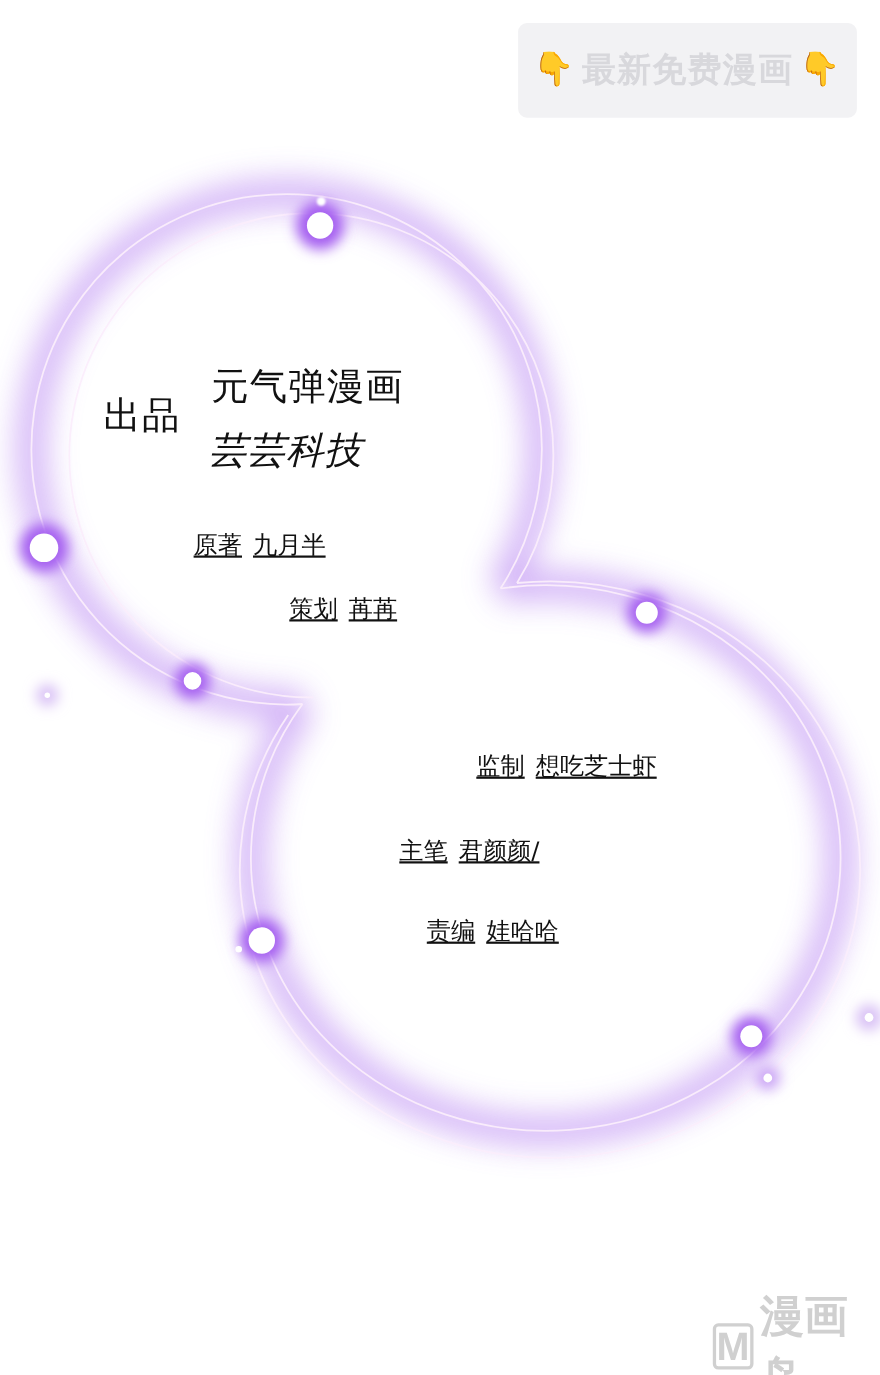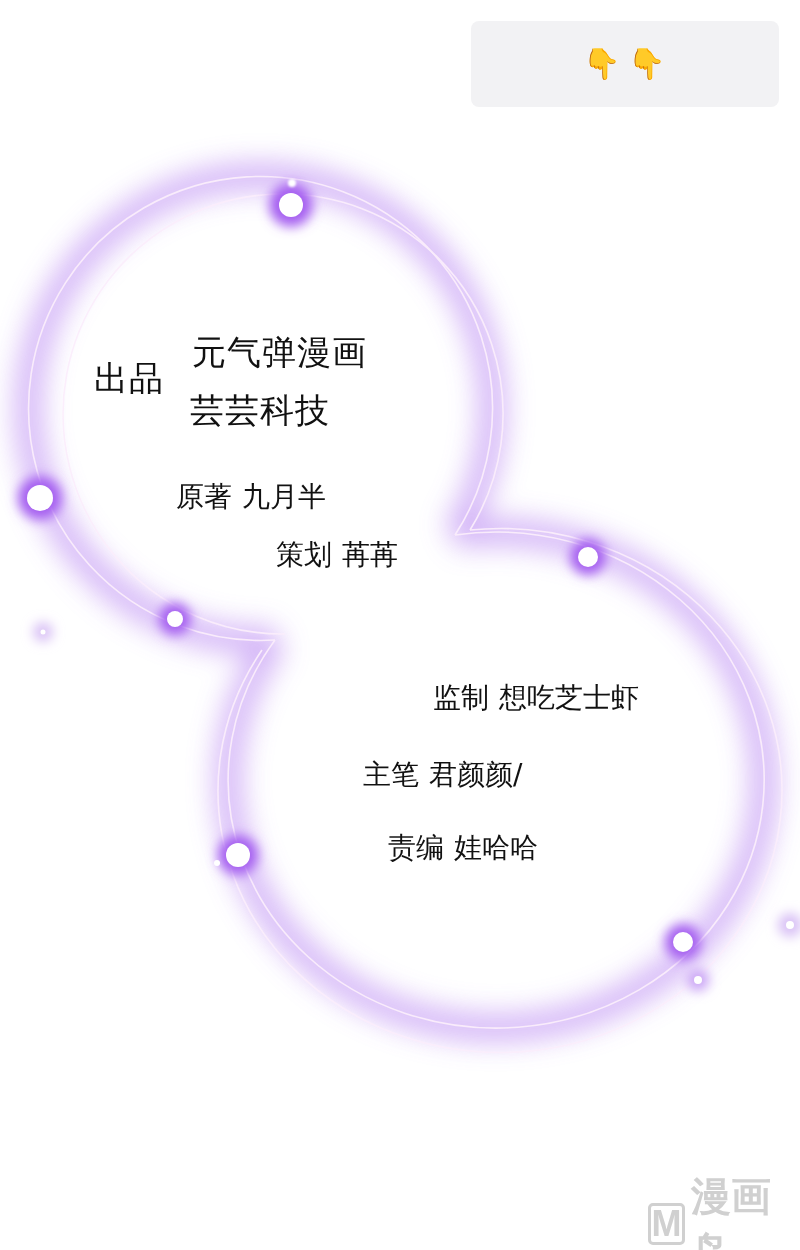--- a/index.html
+++ b/index.html
@@ -10,21 +10,21 @@
       left: 471px; top: 21px; width: 308px; height: 86px;
       background: #f2f2f4; border-radius: 8px;
       display: flex; flex-direction: column; align-items: center; justify-content: center;
       color: #d8d8dc;
     }
     .wm-row1 { display: flex; align-items: center; gap: 6px; font-size: 31px; font-weight: bold; letter-spacing: 1px; line-height: 36px; }
     .wm-row2 { font-size: 34px; font-weight: bold; line-height: 36px; font-family: "Liberation Sans", sans-serif; letter-spacing: 0.5px; }
     .hand { font-size: 30px; color: #f4b400; line-height: 30px; }
     .art { left: 0; top: 0; }
     .t-big { font-size: 34px; line-height: 40px; letter-spacing: 1px; }
-    .t-mid { font-size: 28px; line-height: 26px; }
+    .t-mid { font-size: 22px; line-height: 26px; text-decoration: underline; }
     .credit-label { margin-right: 10px; }
     .logo {
       left: 648px; top: 1202px; height: 44px; display: flex; align-items: center; gap: 6px;
       color: #d0d0d0; font-size: 40px; font-weight: bold;
     }
     .logo-m {
       width: 40px; height: 42px; border: 3px solid #d0d0d0; border-radius: 5px;
       display: flex; align-items: center; justify-content: center;
       font-family: "Liberation Sans", sans-serif; font-size: 36px; font-weight: bold; box-sizing: border-box;
     }
@@ -85,32 +85,33 @@
     <circle cx="698" cy="980" r="4" fill="#ffffff"></circle>
 
     <circle cx="790" cy="925" r="12" fill="#d8c0f5" filter="url(#blur-small)"></circle>
     <circle cx="790" cy="925" r="4" fill="#ffffff"></circle>
   </g>
 </svg>
 
 <div class="abs watermark">
   <div class="wm-row1">
     <span class="hand">👇</span>
+    <span>最新免费漫画</span>
     <span class="hand">👇</span>
   </div>
 </div>
 
 <div class="abs t-big" style="left:94px; top:358px;">出品</div>
 <div class="abs t-big" style="left:192px; top:332px;">元气弹漫画</div>
-<div class="abs t-big" style="left:190px; top:390px;">芸芸科技</div>
+<div class="abs t-big" style="left:190px; top:390px;font-style:italic;">芸芸科技</div>
 
 <div class="abs t-mid" style="left:176px; top:484px;">
   <span class="credit-label">原著</span><span>九月半</span>
 </div>
-<div class="abs t-mid" style="left:276px; top:542px;">
+<div class="abs t-mid" style="left:263px; top:542px;">
   <span class="credit-label">策划</span><span>苒苒</span>
 </div>
 <div class="abs t-mid" style="left:433px; top:685px;text-align:right;">
   <span class="credit-label">监制</span><span>想吃芝士虾</span>
 </div>
 <div class="abs t-mid" style="left:363px; top:762px;">
   <span class="credit-label">主笔</span><span>君颜颜/</span>
 </div>
 <div class="abs t-mid" style="left:388px; top:835px;">
   <span class="credit-label">责编</span><span>娃哈哈</span>

